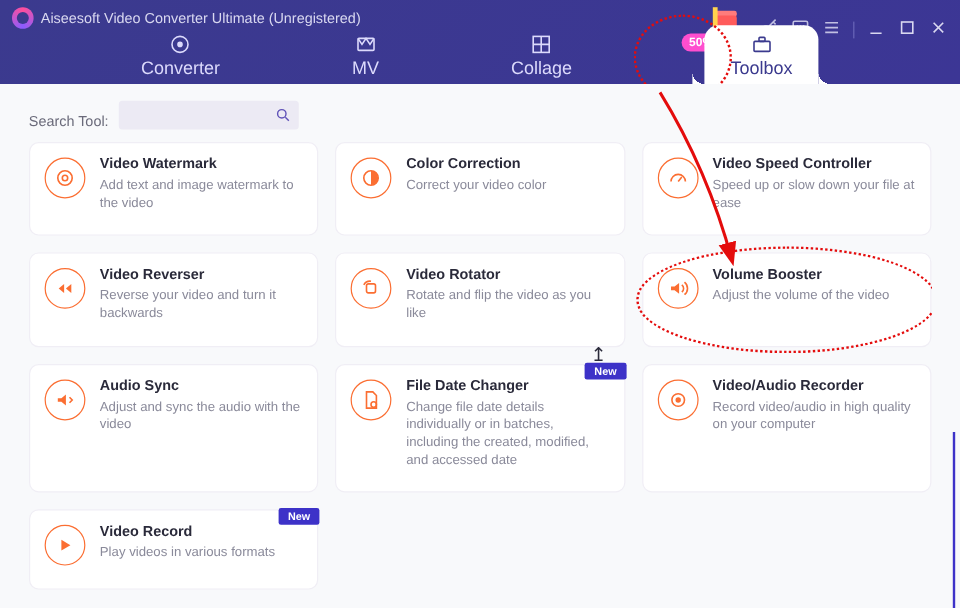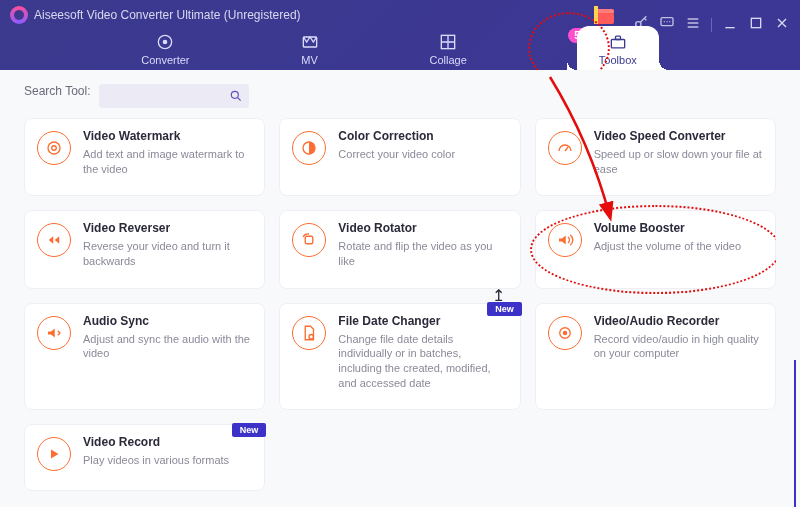--- a/index.html
+++ b/index.html
@@ -50,21 +50,21 @@
   .tb-icon.dim { opacity:.85; }
   .win-btn { color:#d9d8f0; font-size:14px; width:16px; text-align:center; cursor:pointer; }
 
   .tabs {
     position:absolute; left:0; right:0; bottom:0;
     display:flex; justify-content:center; gap:110px;
     height:44px; align-items:flex-end;
   }
   .tab {
     display:flex; flex-direction:column; align-items:center; gap:2px;
-    color:#dcdafc; font-size:11px; padding-bottom:4px;
+    color:#dcdafc; font-size:15px; padding-bottom:4px;
     cursor:pointer; position:relative;
   }
   .tab svg { width:20px; height:20px; stroke:#dcdafc; fill:none; stroke-width:1.6; }
   .tab.active {
     background:#fff; color:#3b3a8e; border-radius:12px 12px 0 0;
     padding:6px 22px 4px 22px;
   }
   .tab.active svg { stroke:#3b3a8e; }
   .tab.active::before, .tab.active::after {
     content:""; position:absolute; bottom:0; width:10px; height:10px;
@@ -84,21 +84,21 @@
   }
 
   .content {
     height: calc(100% - 70px);
     background:#f8f9fb;
     padding:14px 24px 10px 24px;
     position:relative;
   }
 
   .searchbar {
-    display:flex; align-items:flex-start; gap:8px; margin-bottom:10px;
+    display:flex; align-items:flex-end; gap:8px; margin-bottom:10px;
   }
   .searchbar label { font-size:12px; color:#6a6a7a; }
   .searchbox {
     width:150px; height:24px; background:#eceaf4; border-radius:3px;
     display:flex; align-items:center; justify-content:flex-end; padding:0 6px;
   }
   .searchbox svg { width:14px; height:14px; stroke:#6052b8; fill:none; stroke-width:2; }
 
   .grid {
     display:grid;
@@ -278,21 +278,21 @@
     </div>
 
     <div class="card">
       <span class="card-icon">
         <svg viewBox="0 0 24 24">
             <path d="M4 16a8 8 0 0116 0"></path>
             <path d="M12 16l4-5"></path>
           </svg>
       </span>
       <div>
-        <div class="card-title">Video Speed Converter</div>
+        <div class="card-title">Video Speed Controller</div>
         <div class="card-desc">Speed up or slow down your file at ease</div>
       </div>
     </div>
 
     <div class="card">
       <span class="card-icon">
         <svg viewBox="0 0 24 24">
             <path d="M11 7l-6 5 6 5z" fill="#fb6e32" stroke="none"></path>
             <path d="M19 7l-6 5 6 5z" fill="#fb6e32" stroke="none"></path>
           </svg>

